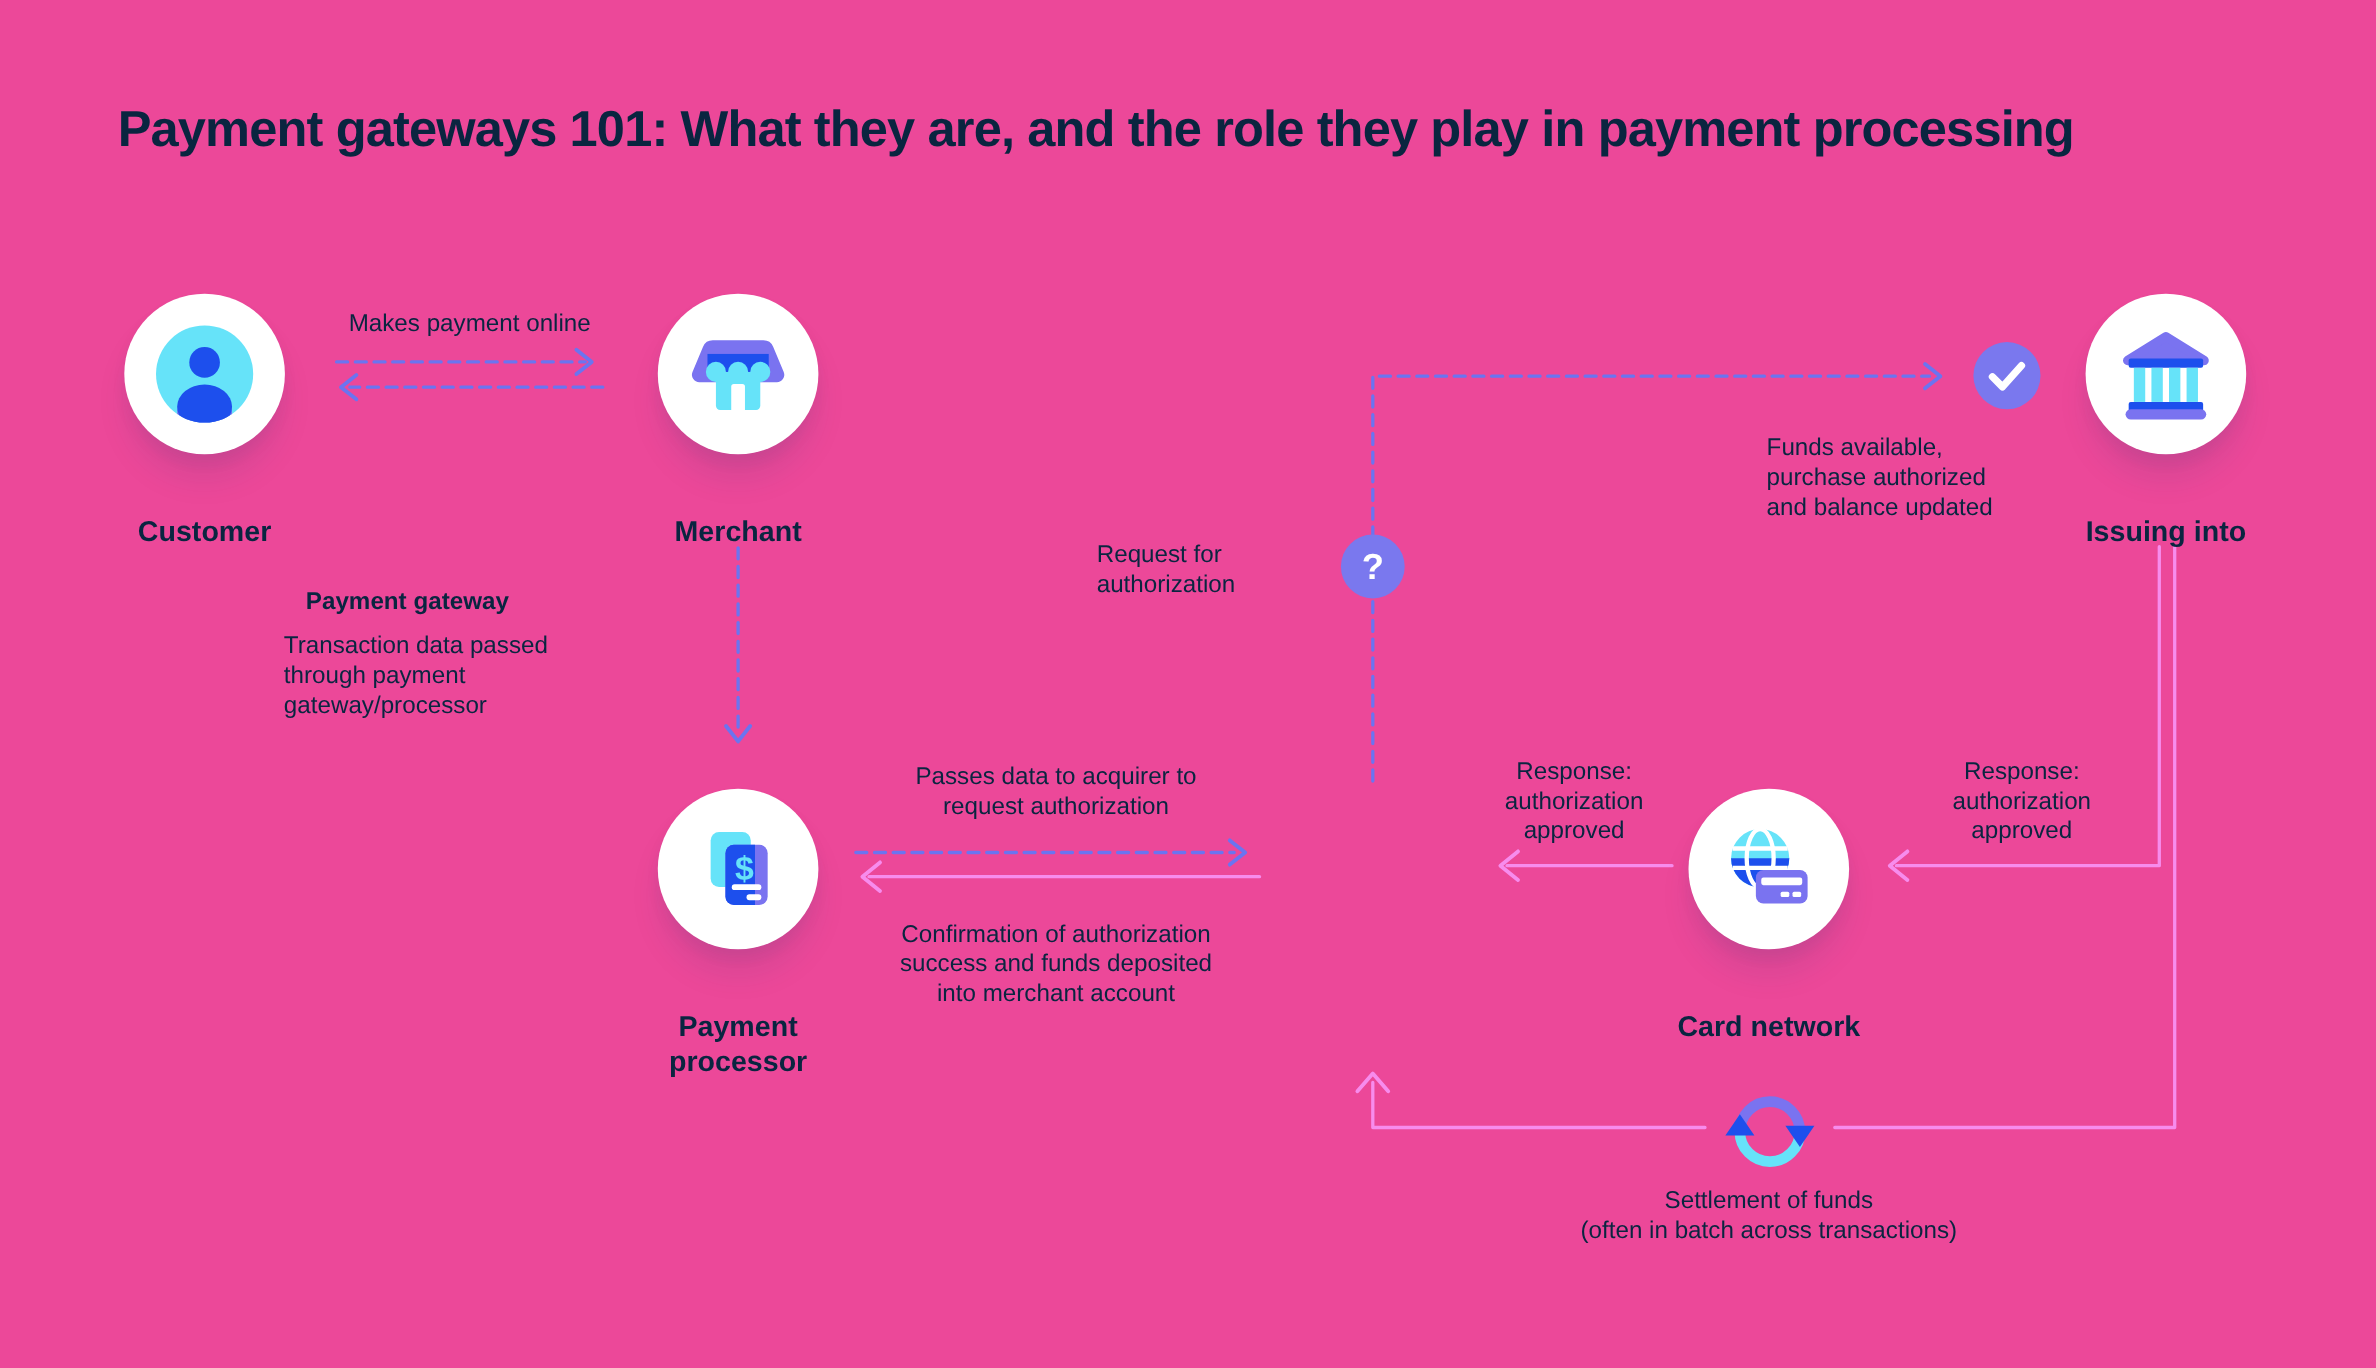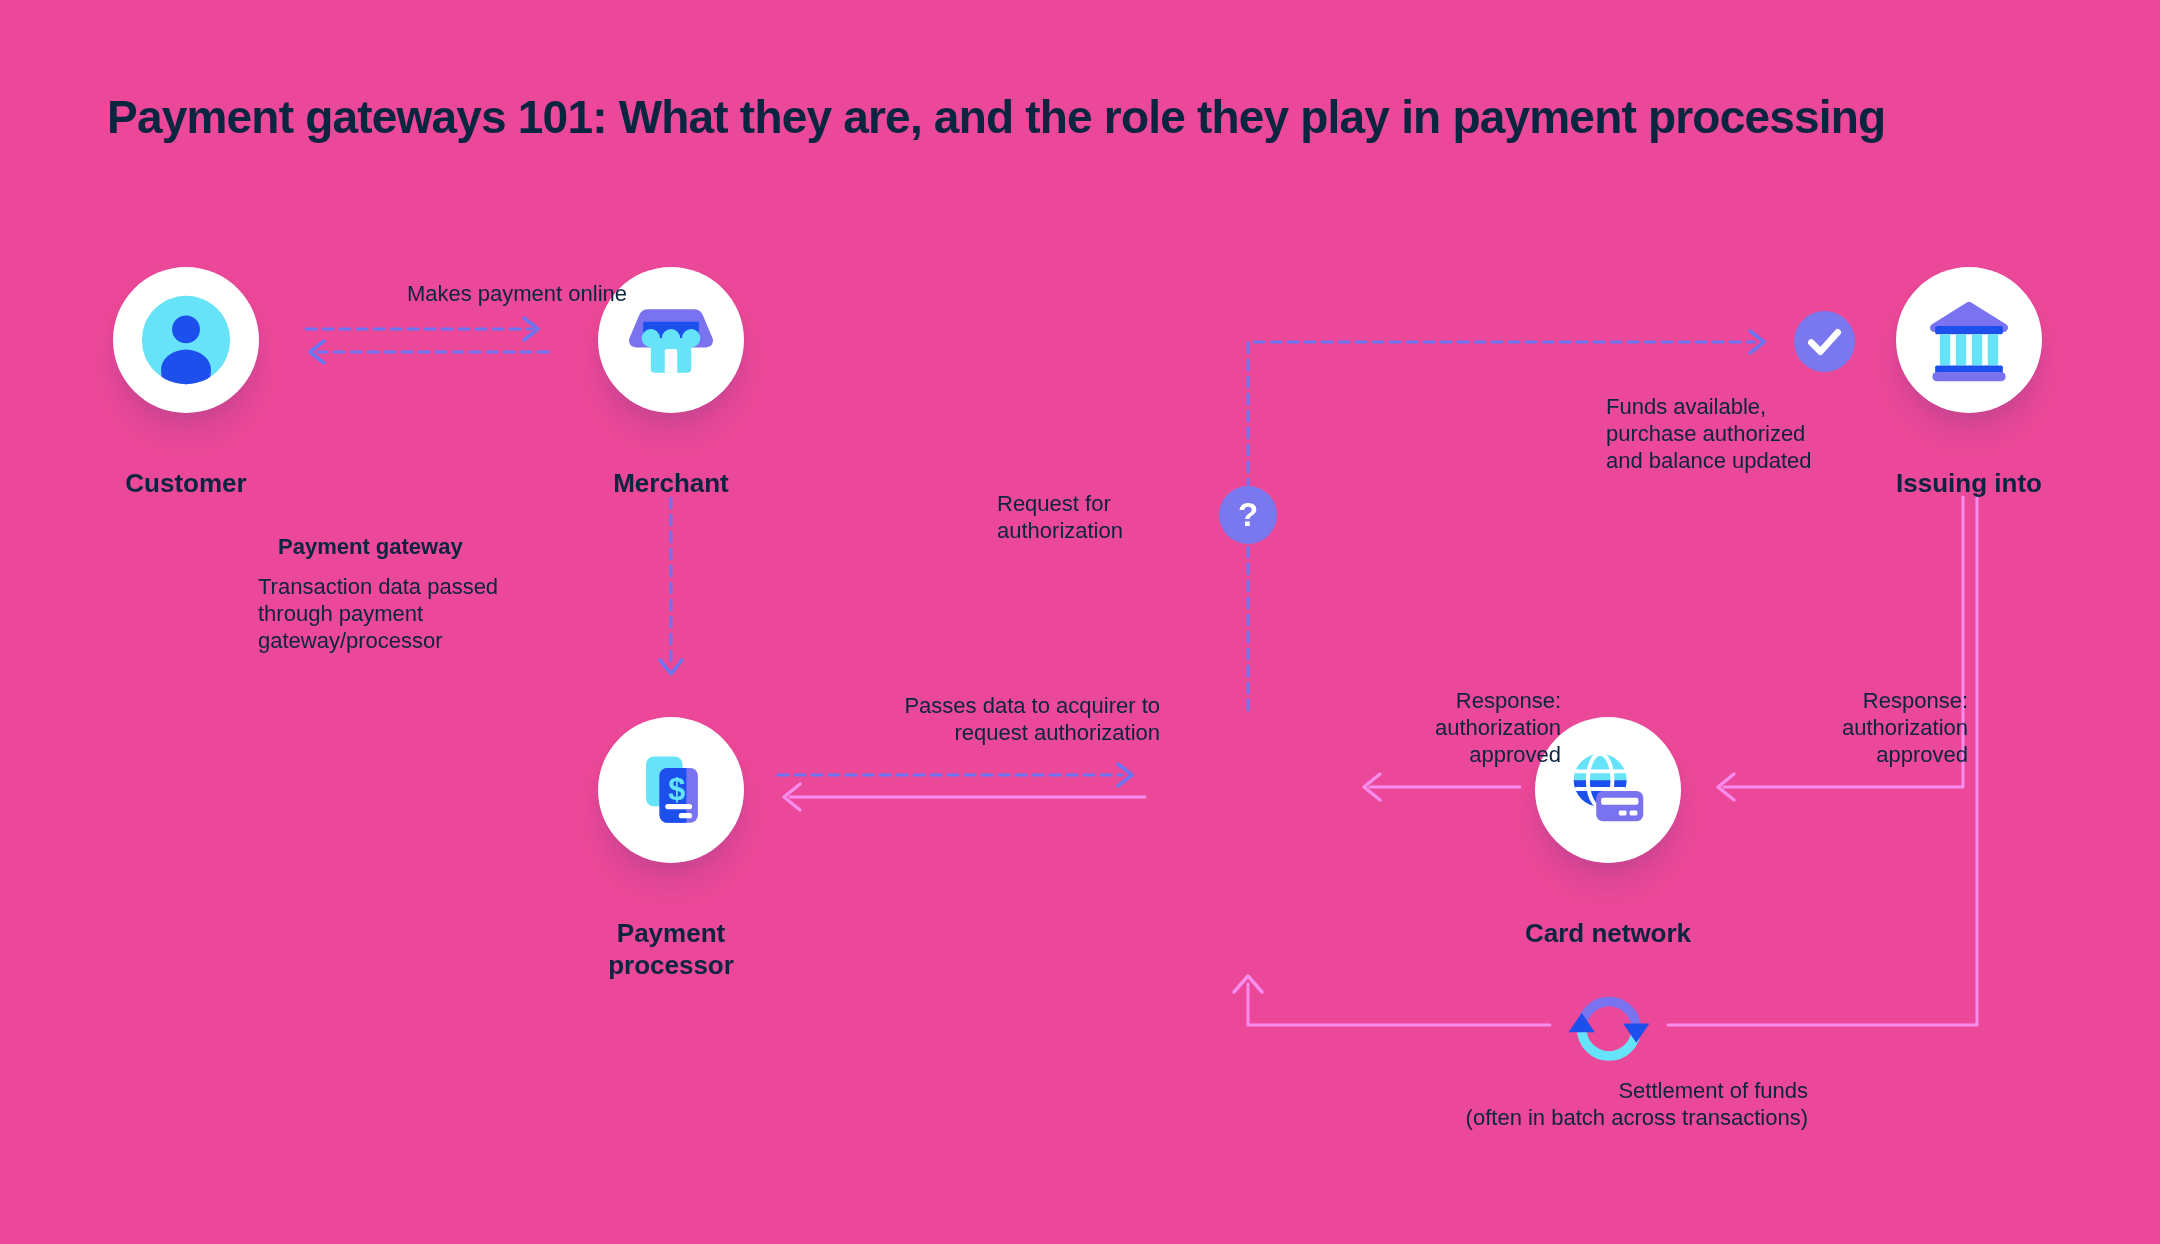--- a/index.html
+++ b/index.html
@@ -5,21 +5,21 @@
   html,body{margin:0;padding:0;background:#f3f6fa;}
   .canvas{position:relative;width:2160px;height:1244px;background:#ec4899;overflow:hidden;
           font-family:"Liberation Sans",sans-serif;color:#0a2540;}
   .title{position:absolute;left:107px;top:90px;font-size:46px;font-weight:700;letter-spacing:-0.8px;}
   .node{position:absolute;width:240px;display:flex;flex-direction:column;align-items:center;text-align:center;gap:32px;}
   .node-circle{width:146px;height:146px;border-radius:50%;background:#ffffff;
                box-shadow:0 24px 32px -6px rgba(25,55,105,0.13),0 8px 14px rgba(25,55,105,0.05);
                display:flex;align-items:center;justify-content:center;}
   .node-label{margin-top:23px;font-size:26px;font-weight:700;line-height:1.22;white-space:pre-line;}
   .annotation{position:absolute;font-size:22px;line-height:27px;white-space:pre-line;}
-  .center{text-align:right;}
+  .center{text-align:center;}
   .right{text-align:left;}
   .heading{font-weight:700;}
   .badge{position:absolute;border-radius:50%;background:#7a78ee;display:flex;align-items:center;justify-content:center;
          color:#ffffff;font-weight:700;}
   .badge-question{left:1219px;top:486px;width:58px;height:58px;font-size:33px;}
   .badge-check{left:1794px;top:311px;width:61px;height:61px;}
   .connectors{position:absolute;left:0;top:0;width:2160px;height:1244px;}
   .sync{position:absolute;left:1565px;top:983px;}
 </style>
 </head>
@@ -161,20 +161,23 @@
 
   <div class="annotation center" style="left:227px;top:280px;width:400px;">Makes payment online</div>
 
   <div class="annotation right heading" style="left:278px;top:533px;width:300px;">Payment gateway</div>
   <div class="annotation right" style="left:258px;top:573px;width:320px;">Transaction data passed
 through payment
 gateway/processor</div>
 
   <div class="annotation center" style="left:760px;top:692px;width:400px;">Passes data to acquirer to
 request authorization</div>
+  <div class="annotation center" style="left:760px;top:835px;width:400px;">Confirmation of authorization
+success and funds deposited
+into merchant account</div>
 
   <div class="annotation right" style="left:997px;top:490px;width:200px;">Request for
 authorization</div>
   <div class="annotation right" style="left:1606px;top:393px;width:250px;">Funds available,
 purchase authorized
 and balance updated</div>
 
   <div class="annotation center" style="left:1301px;top:687px;width:260px;">Response:
 authorization
 approved</div>

